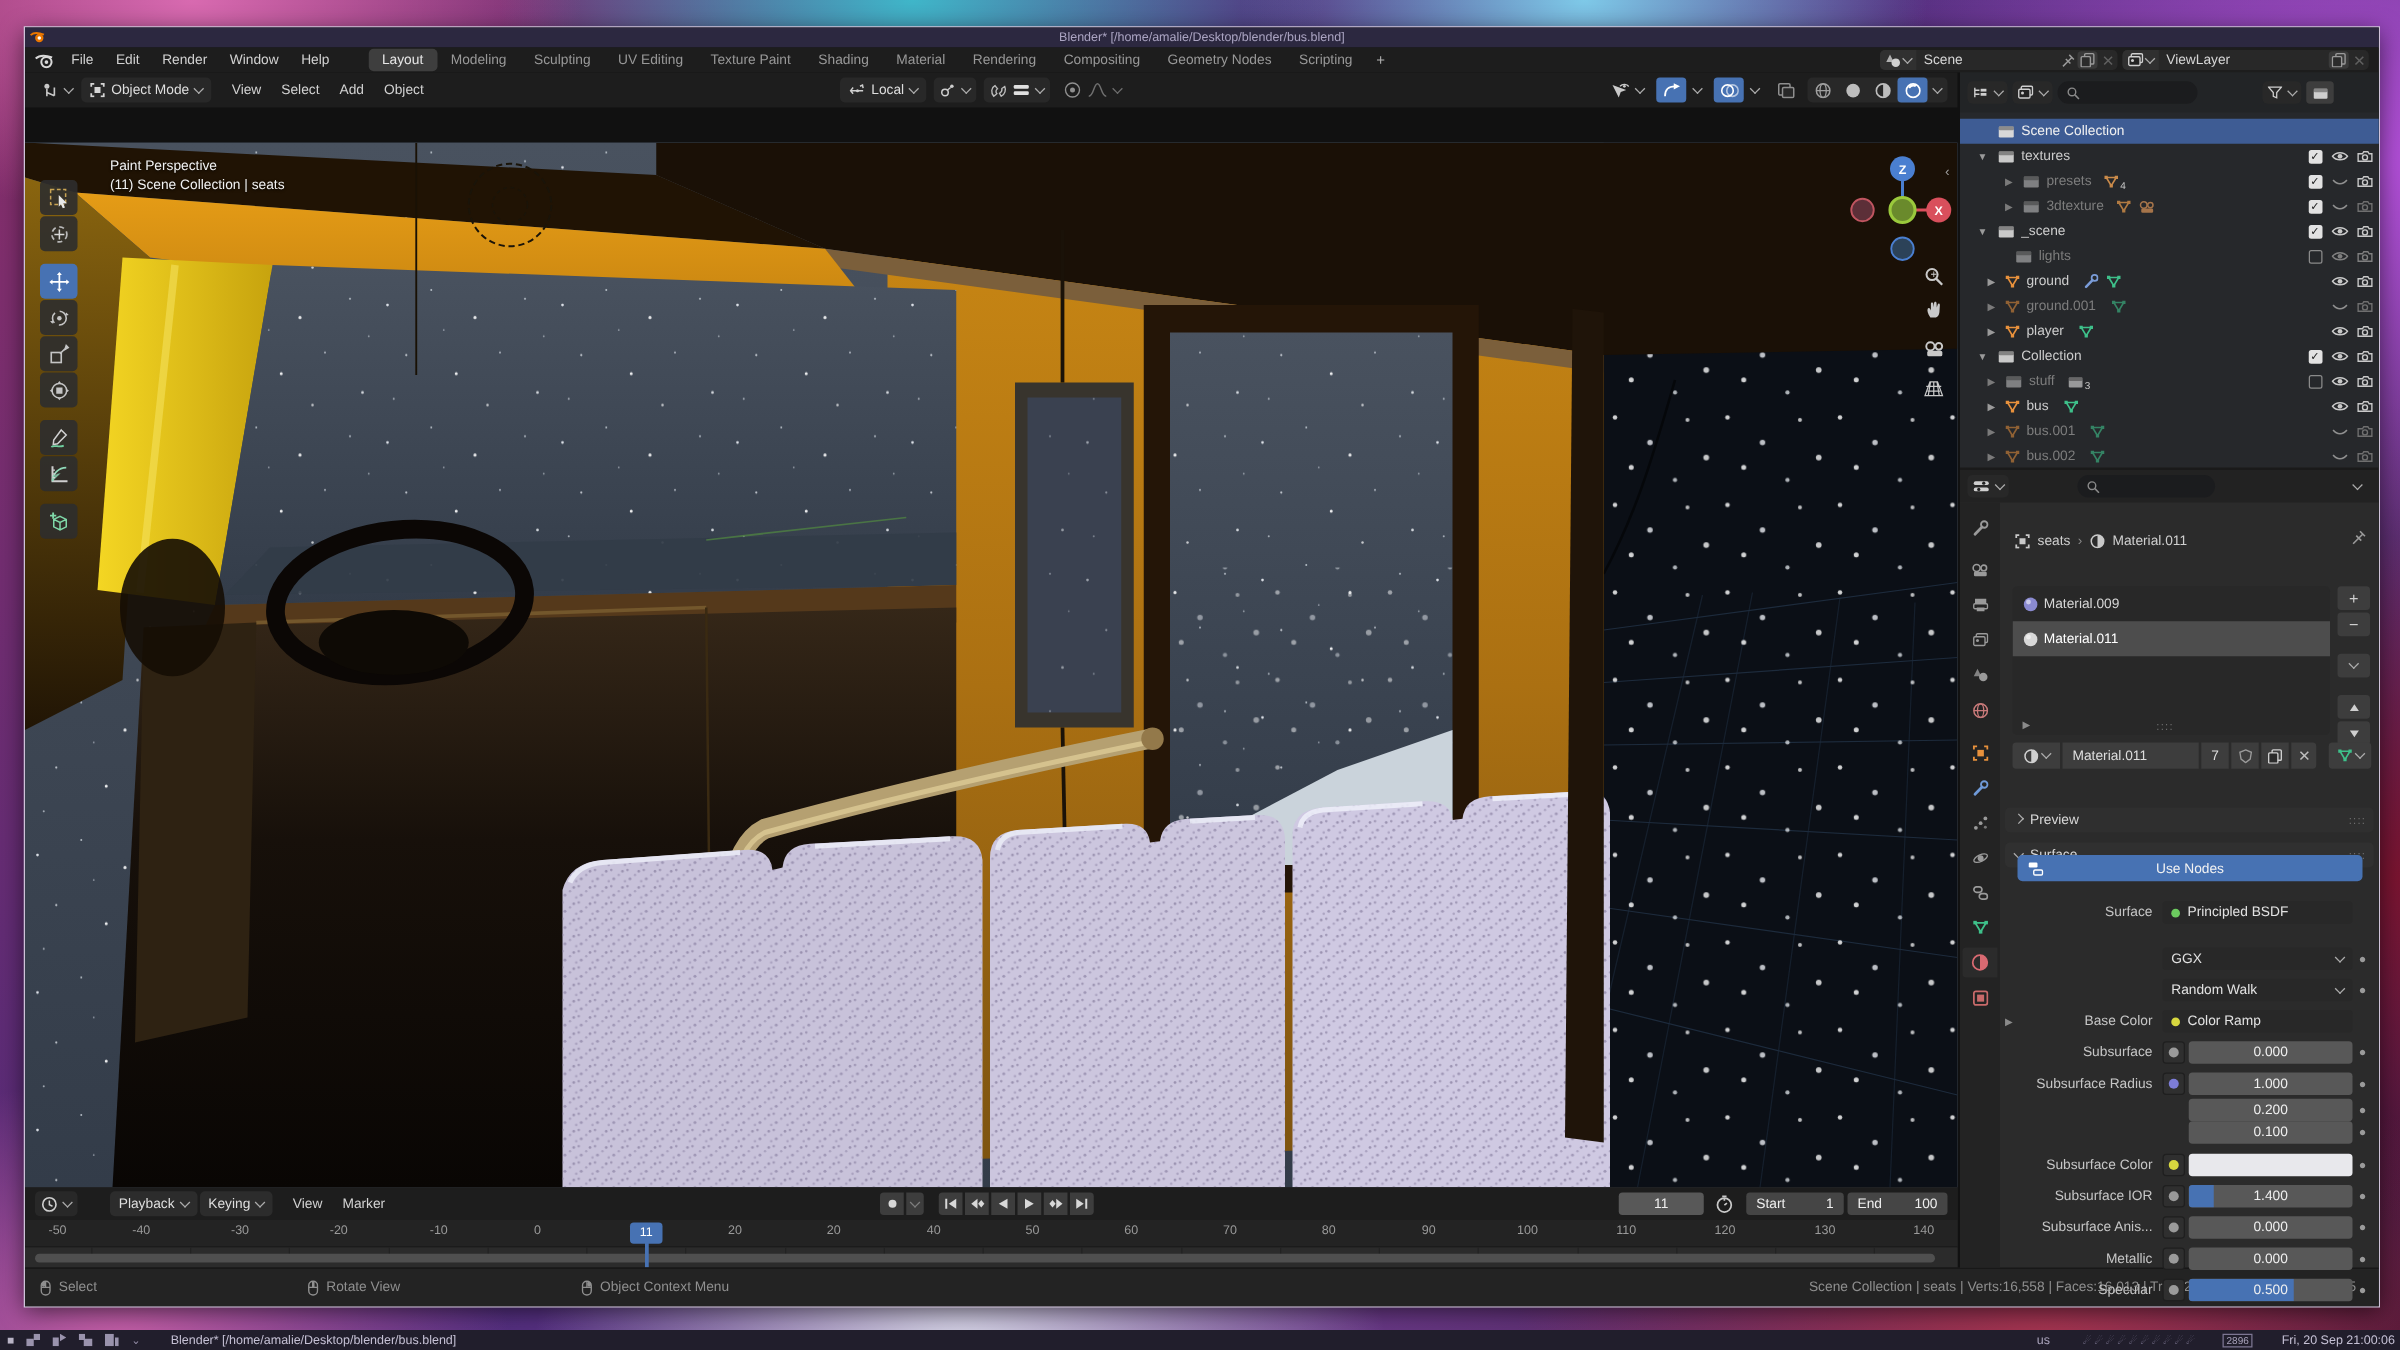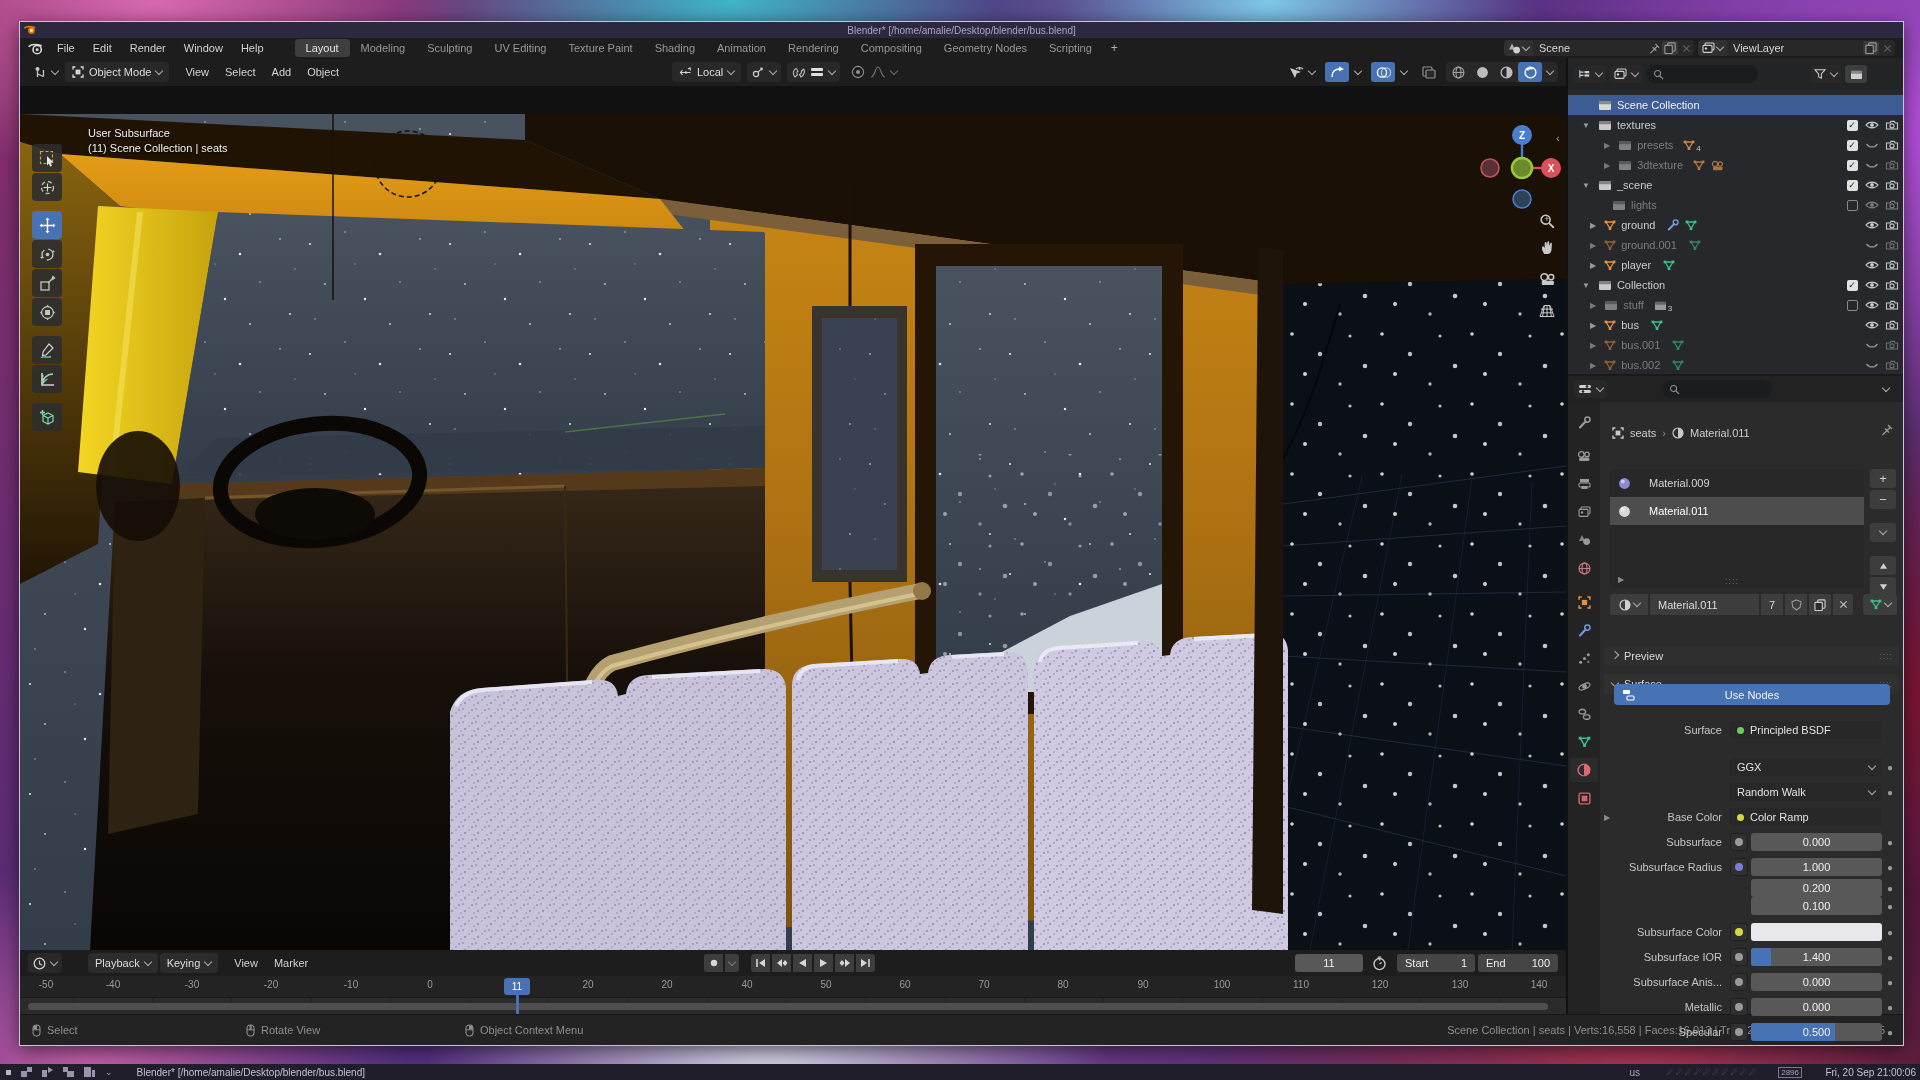--- a/index.html
+++ b/index.html
@@ -83,21 +83,21 @@
   .cbx{width:11px;height:11px;border-radius:2px;background:#e2e2e2;display:flex;align-items:center;justify-content:center;color:#1d1d1d;font-size:9px;font-weight:bold}
   .cbx.off{background:transparent;border:1px solid #8a8a8a}
   #props{position:absolute;left:0;top:318px;width:335px;height:638px;background:#2b2b2b}
   #pr-head{position:absolute;left:0;top:0;width:100%;height:26px;background:#222222;display:flex;align-items:center}
   #pr-tabs{position:absolute;left:0;top:26px;width:32px;height:612px;background:#232323;display:flex;flex-direction:column;align-items:center;padding-top:8px}
   .ptab{width:28px;height:24px;display:flex;align-items:center;justify-content:center;margin-bottom:4px;border-radius:3px 0 0 3px}
   .ptab.active{background:#2b2b2b}
   #pr-main{position:absolute;left:32px;top:26px;width:303px;height:612px;font-size:11px;color:#cfcfcf}
   .crumb{display:flex;align-items:center;gap:6px;height:22px}
   .slotbox{position:absolute;left:10px;top:67px;width:254px;height:119px;background:#282828;border-radius:4px;overflow:hidden}
-  .slot{height:28px;display:flex;align-items:center;gap:18px;padding:0 8px;color:#d6d6d6}
+  .slot{height:28px;display:flex;align-items:center;gap:4px;padding:0 8px;color:#d6d6d6}
   .slot.sel{background:#4d4d4d;color:#fff}
   .slot-side{position:absolute;left:270px;top:67px;width:26px;display:flex;flex-direction:column;gap:2px}
   .sqbtn{width:26px;height:19px;background:#3d3d3d;border-radius:3px;color:#cfcfcf;display:flex;align-items:center;justify-content:center;font-size:13px}
   .dbrow{position:absolute;left:10px;top:192px;width:287px;height:21px;display:flex;gap:2px}
   .dbseg{background:#3d3d3d;display:flex;align-items:center;justify-content:center;color:#dedede;height:100%}
   .phead{position:absolute;left:4px;width:295px;height:20px;display:flex;align-items:center;gap:6px;color:#d8d8d8;background:#2f2f2f;border-radius:4px}
   .grip{margin-left:auto;margin-right:6px;color:#6f6f6f;font-size:9px;letter-spacing:1px}
   .usenodes{position:absolute;left:14px;top:282px;width:276px;height:21px;background:#4772b3;border-radius:4px;display:flex;align-items:center;justify-content:center;color:#f2f2f2}
   .prow{position:absolute;left:0;width:298px;height:18px;display:flex;align-items:center}
   .plabel{width:130px;text-align:right;padding-right:8px;color:#c6c6c6;white-space:nowrap;overflow:hidden}
@@ -265,21 +265,21 @@
       <span class="menu-item">Render</span>
       <span class="menu-item">Window</span>
       <span class="menu-item">Help</span>
       <div class="ws-tabs">
         <span class="ws-tab active">Layout</span>
         <span class="ws-tab">Modeling</span>
         <span class="ws-tab">Sculpting</span>
         <span class="ws-tab">UV Editing</span>
         <span class="ws-tab">Texture Paint</span>
         <span class="ws-tab">Shading</span>
-        <span class="ws-tab">Animation</span>
+        <span class="ws-tab">Material</span>
         <span class="ws-tab">Rendering</span>
         <span class="ws-tab">Compositing</span>
         <span class="ws-tab">Geometry Nodes</span>
         <span class="ws-tab">Scripting</span>
         <span class="ws-add">+</span>
       </div>
 
       <div class="idgroup" style="left:1484px;width:190px">
         <span class="icbtn">
           <svg width="13" height="13" viewBox="0 0 13 12" color="#d0d0d0">
@@ -589,21 +589,21 @@
           <path d="M1014 554 Q1014 534 1038 532 L1120 527 Q1140 526 1142 542 L1150 541 Q1152 524 1172 523 L1248 519 Q1266 518 1268 536 L1268 836 L1014 836 Z" fill="url(#seatdots)"></path>
           <path d="M436 592 Q442 578 462 576 L572 568 M632 563 L740 557" stroke="#e9eaf5" stroke-width="4" fill="none" opacity=".9"></path>
           <path d="M778 566 Q780 554 794 552 L878 547 M932 543 L984 540" stroke="#e9eaf5" stroke-width="4" fill="none" opacity=".9"></path>
           <path d="M1020 548 Q1022 536 1038 534 L1118 529 M1174 525 L1246 521" stroke="#ecedf8" stroke-width="4" fill="none" opacity=".9"></path>
         </g>
 
         <polygon points="1238,133 1263,136 1263,800 1232,796" fill="#1f1409"></polygon>
       </svg>
 
       <div class="vp-overlay">
-        <div>User Subsurface</div>
+        <div>Paint Perspective</div>
         <div>(11) Scene Collection | seats</div>
       </div>
 
       <div id="vtoolbar">
         <div class="tbtn">
             <svg width="17" height="17" viewBox="0 0 17 17">
               <rect x="1.5" y="1.5" width="12" height="12" fill="none" stroke="#c9a455" stroke-width="1.2" stroke-dasharray="3 2"></rect>
               <path d="M8 6 L14.5 12.5 L11.5 12.8 L13 16 L11.2 16.6 L9.8 13.4 L8 15.4 Z" fill="#e8e8e8"></path>
             </svg>
           </div>

